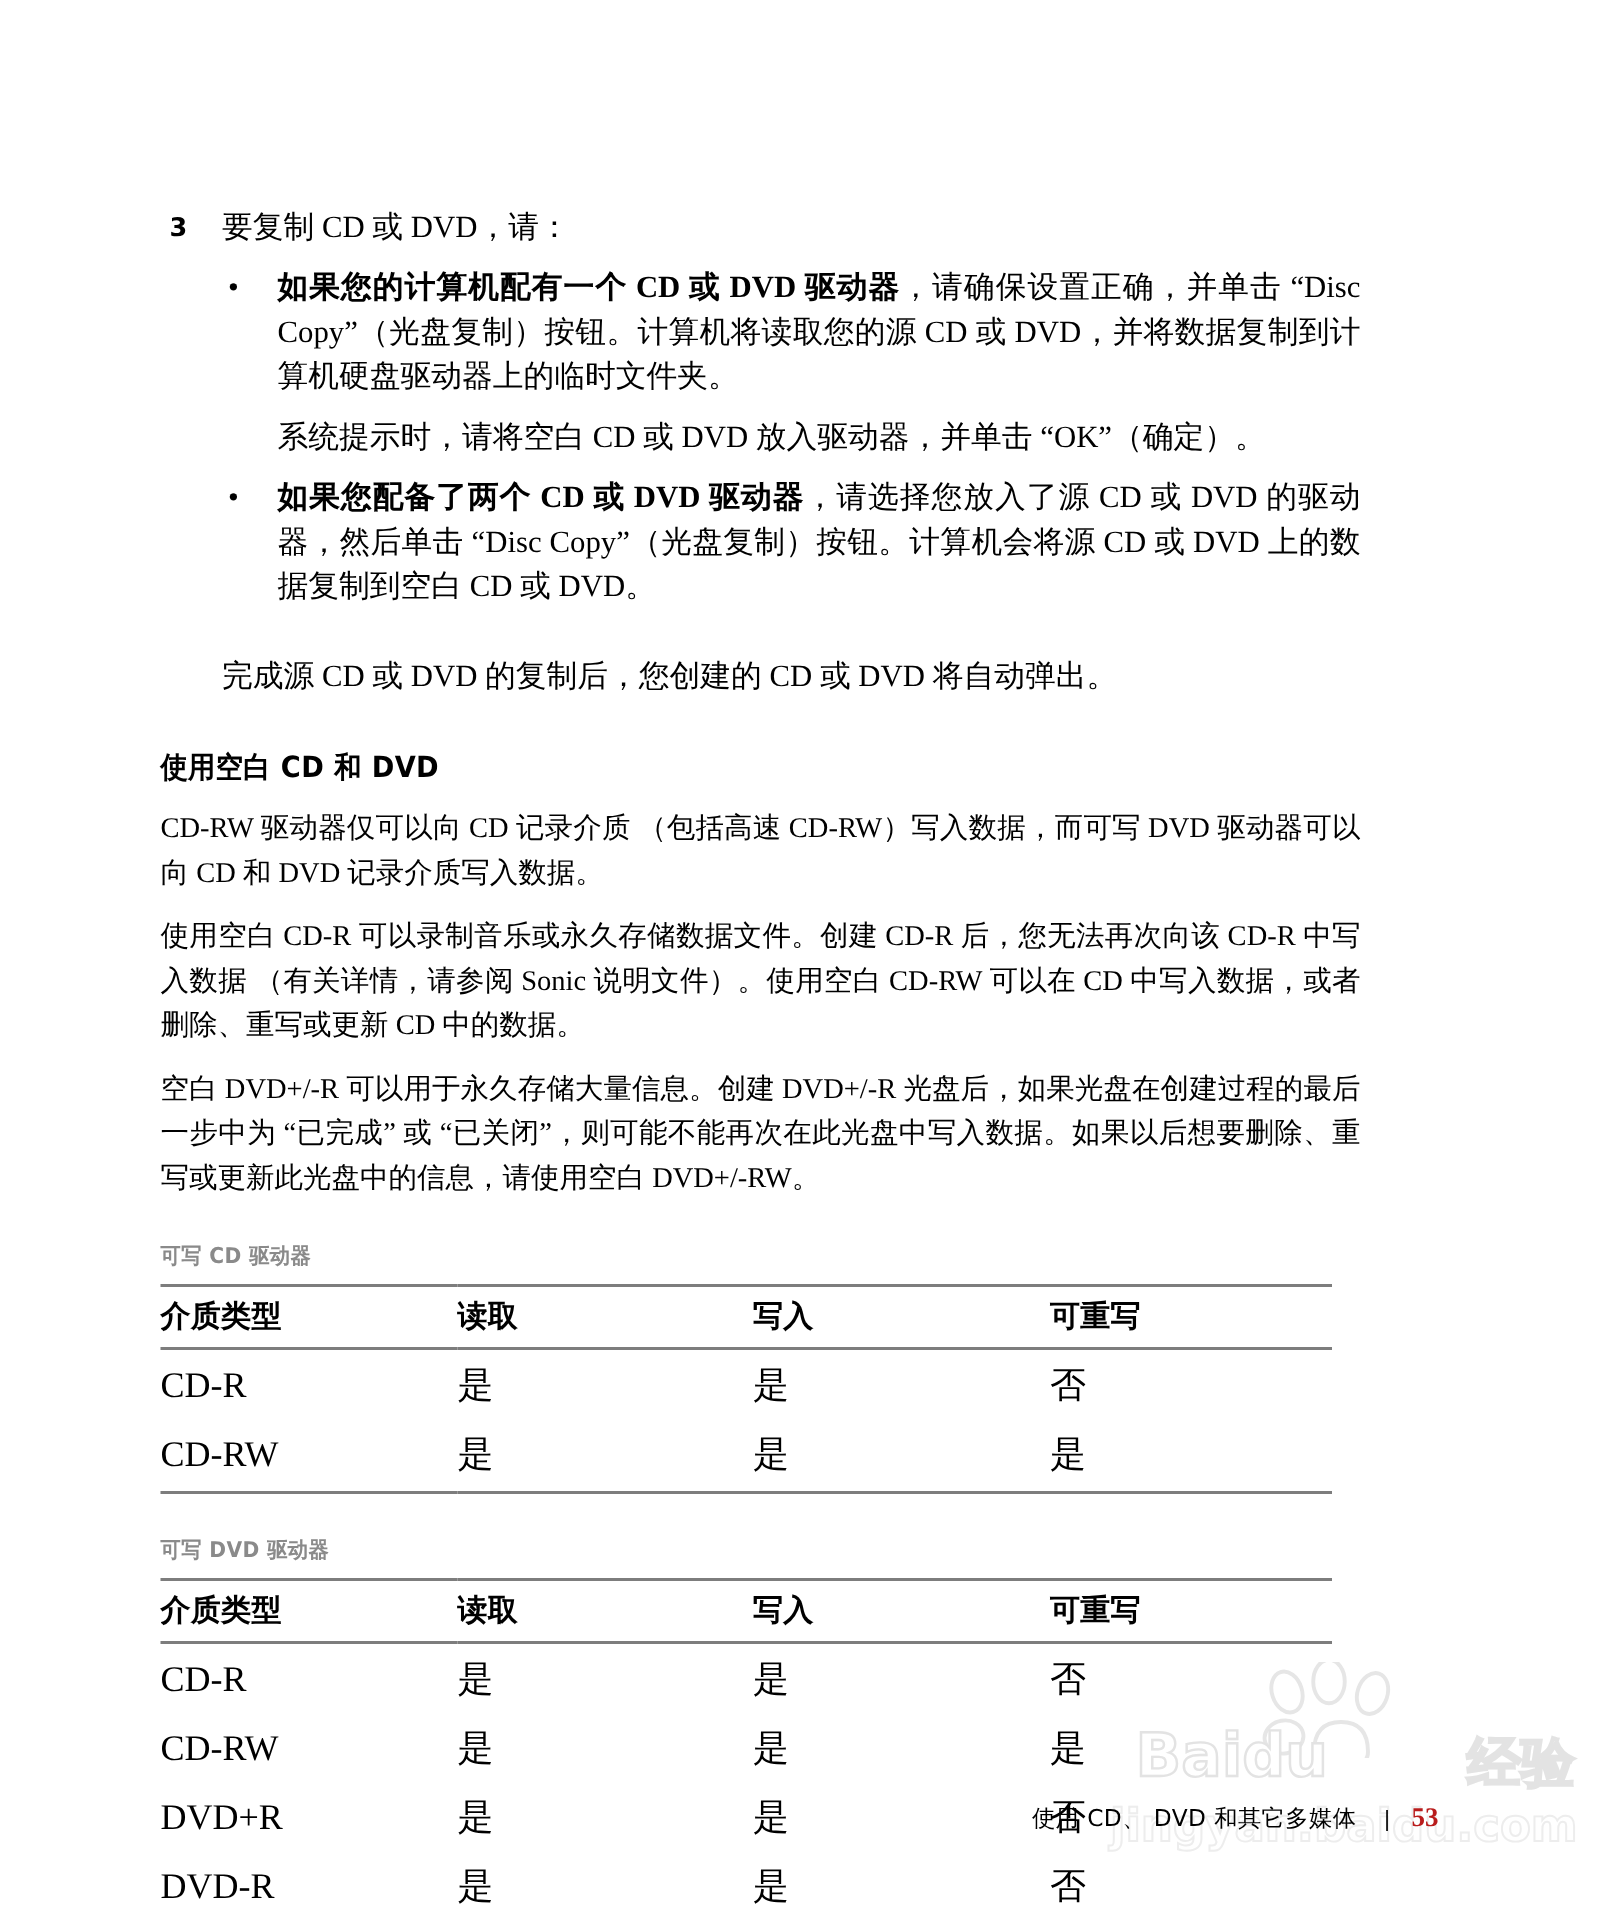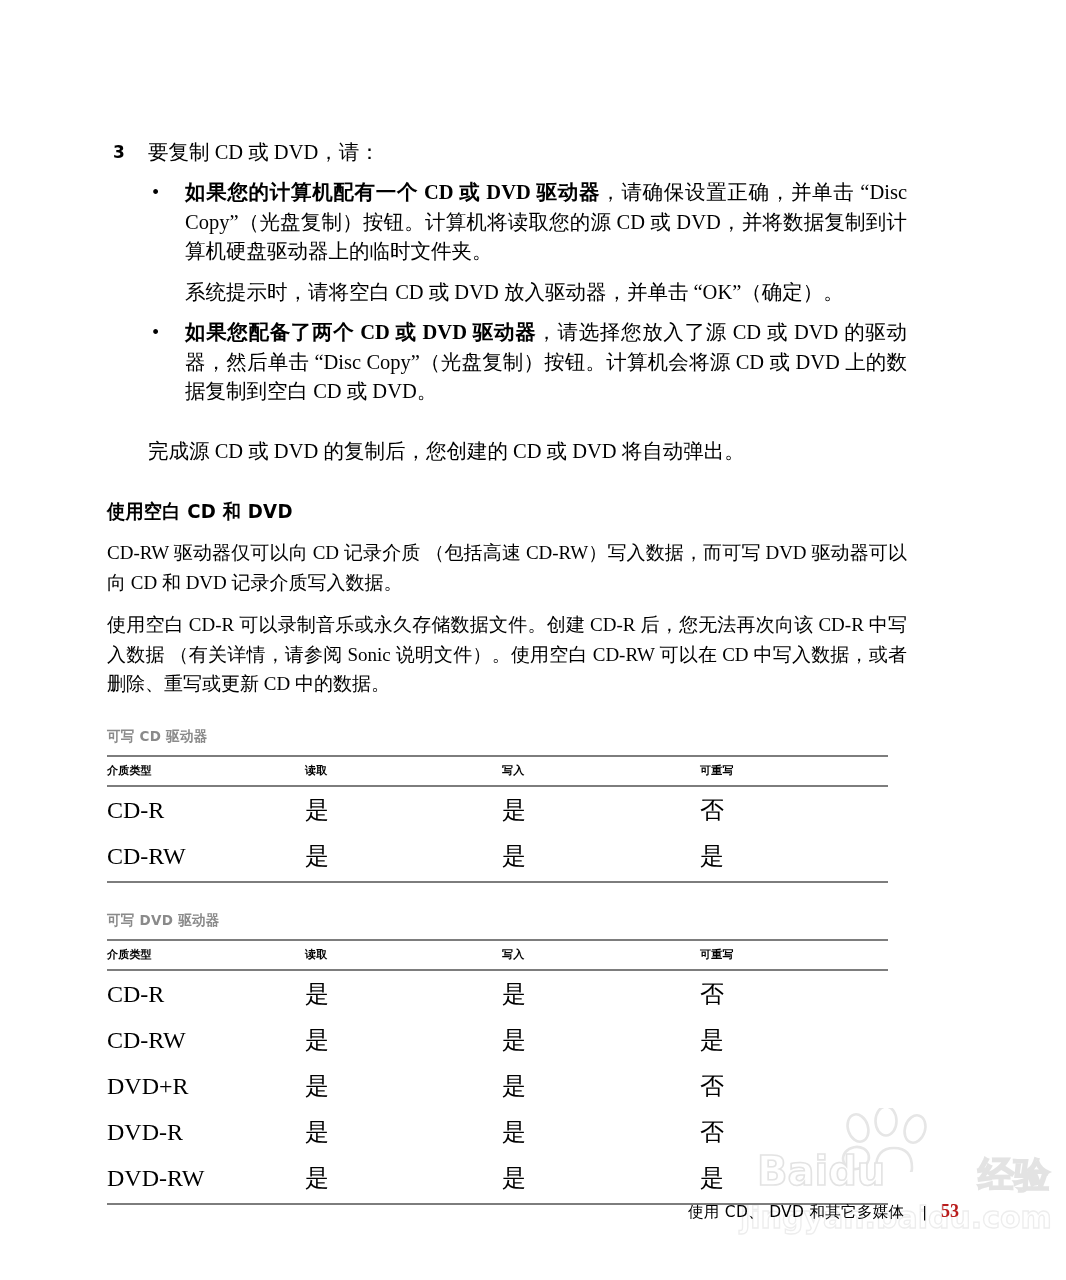--- a/index.html
+++ b/index.html
@@ -162,21 +162,21 @@
   }
   table.spec col.c0 { width: 198px; }
   table.spec col.c1 { width: 197px; }
   table.spec col.c2 { width: 198px; }
   table.spec col.c3 { width: 188px; }
 
   table.spec thead th {
     text-align: left;
     font-family: "DejaVu Sans", sans-serif;
     font-weight: bold;
-    font-size: 11px;
+    font-size: 20px;
     color: #000;
     padding: 6px 0 7px 0;
     border-top: 2px solid #7d7d7d;
     border-bottom: 2px solid #7d7d7d;
     letter-spacing: 0.2px;
   }
   table.spec tbody td {
     font-family: "Liberation Serif", "DejaVu Serif", serif;
     font-size: 24px;
     padding: 7px 0 7px 0;
@@ -254,20 +254,21 @@
       <span class="bullet-dot">•</span>
       <span class="lead">如果您配备了两个 CD 或 DVD 驱动器</span><span>，请选择您放入了源 CD 或 DVD 的驱动器，然后单击 “Disc Copy”（光盘复制）按钮。计算机会将源 CD 或 DVD 上的数据复制到空白 CD 或 DVD。</span>
     </div>
 
     <div class="indent-para">完成源 CD 或 DVD 的复制后，您创建的 CD 或 DVD 将自动弹出。</div>
 
     <div class="section-head">使用空白 CD 和 DVD</div>
 
     <div class="body-para">CD-RW 驱动器仅可以向 CD 记录介质 （包括高速 CD-RW）写入数据，而可写 DVD 驱动器可以向 CD 和 DVD 记录介质写入数据。</div>
     <div class="body-para">使用空白 CD-R 可以录制音乐或永久存储数据文件。创建 CD-R 后，您无法再次向该 CD-R 中写入数据 （有关详情，请参阅 Sonic 说明文件）。使用空白 CD-RW 可以在 CD 中写入数据，或者删除、重写或更新 CD 中的数据。</div>
+    <div class="body-para">空白 DVD+/-R 可以用于永久存储大量信息。创建 DVD+/-R 光盘后，如果光盘在创建过程的最后一步中为 “已完成” 或 “已关闭”，则可能不能再次在此光盘中写入数据。如果以后想要删除、重写或更新此光盘中的信息，请使用空白 DVD+/-RW。</div>
 
     <div class="table-caption">可写 CD 驱动器</div>
     <table class="spec">
       <colgroup>
           <col class="c0">
           <col class="c1">
           <col class="c2">
           <col class="c3">
         </colgroup>
       <thead>

